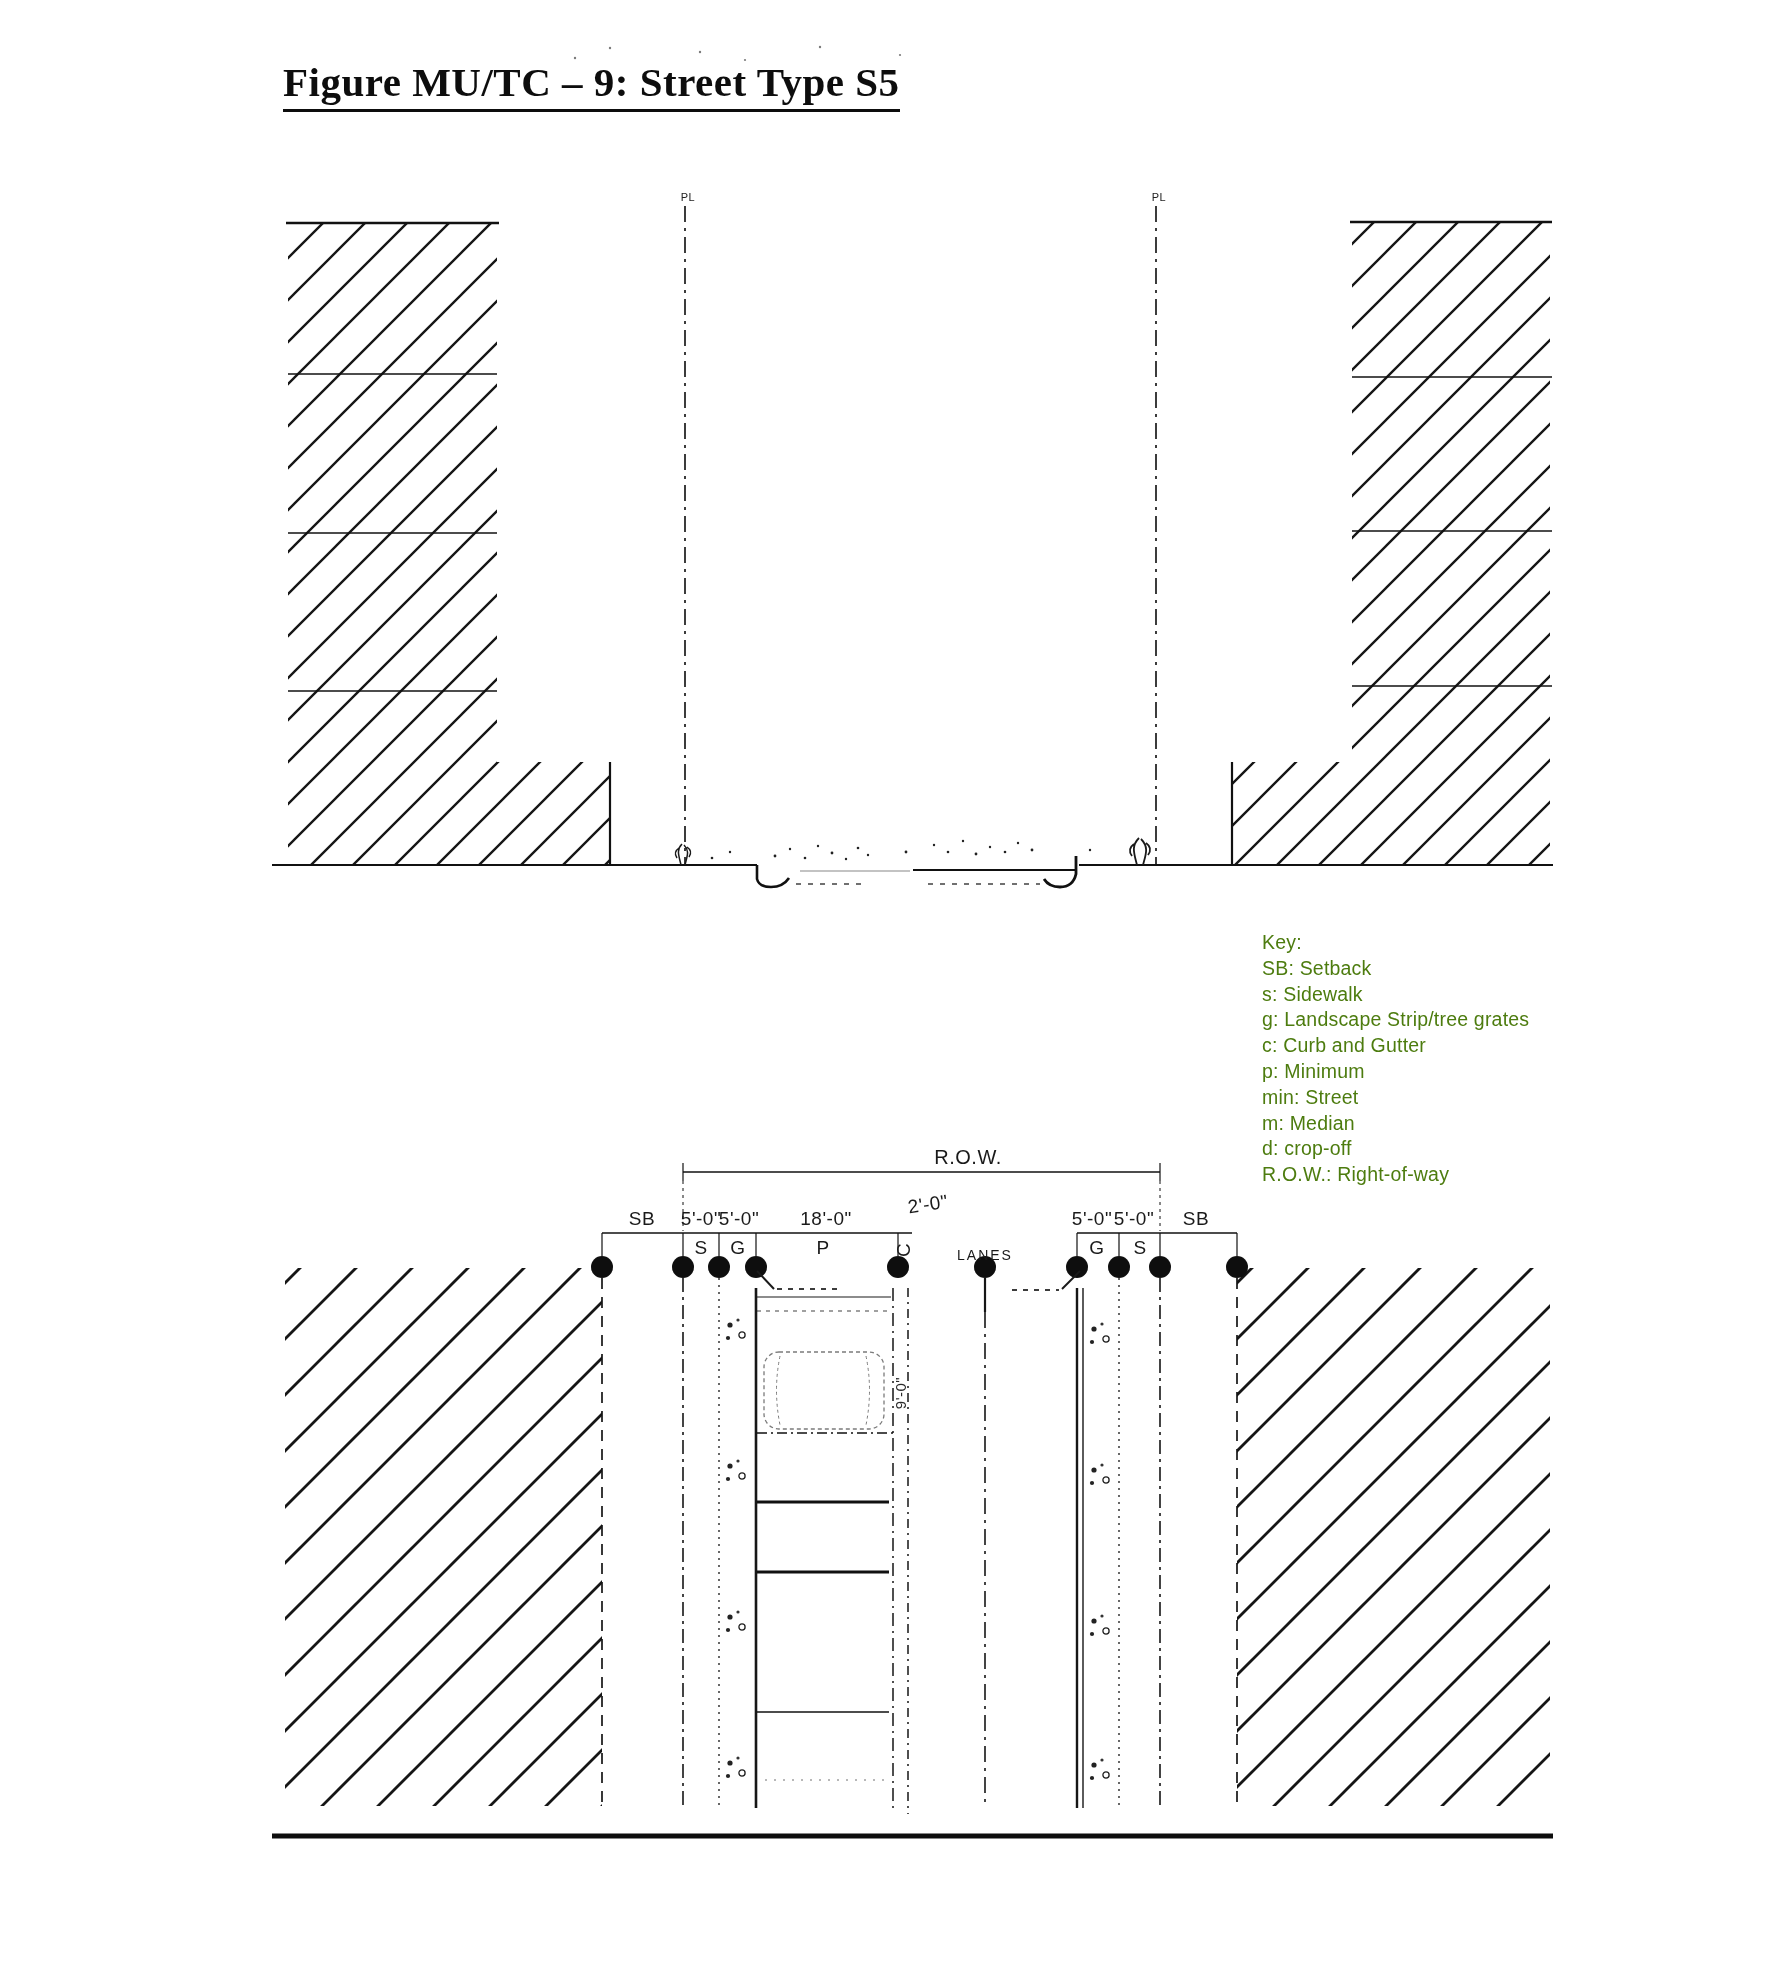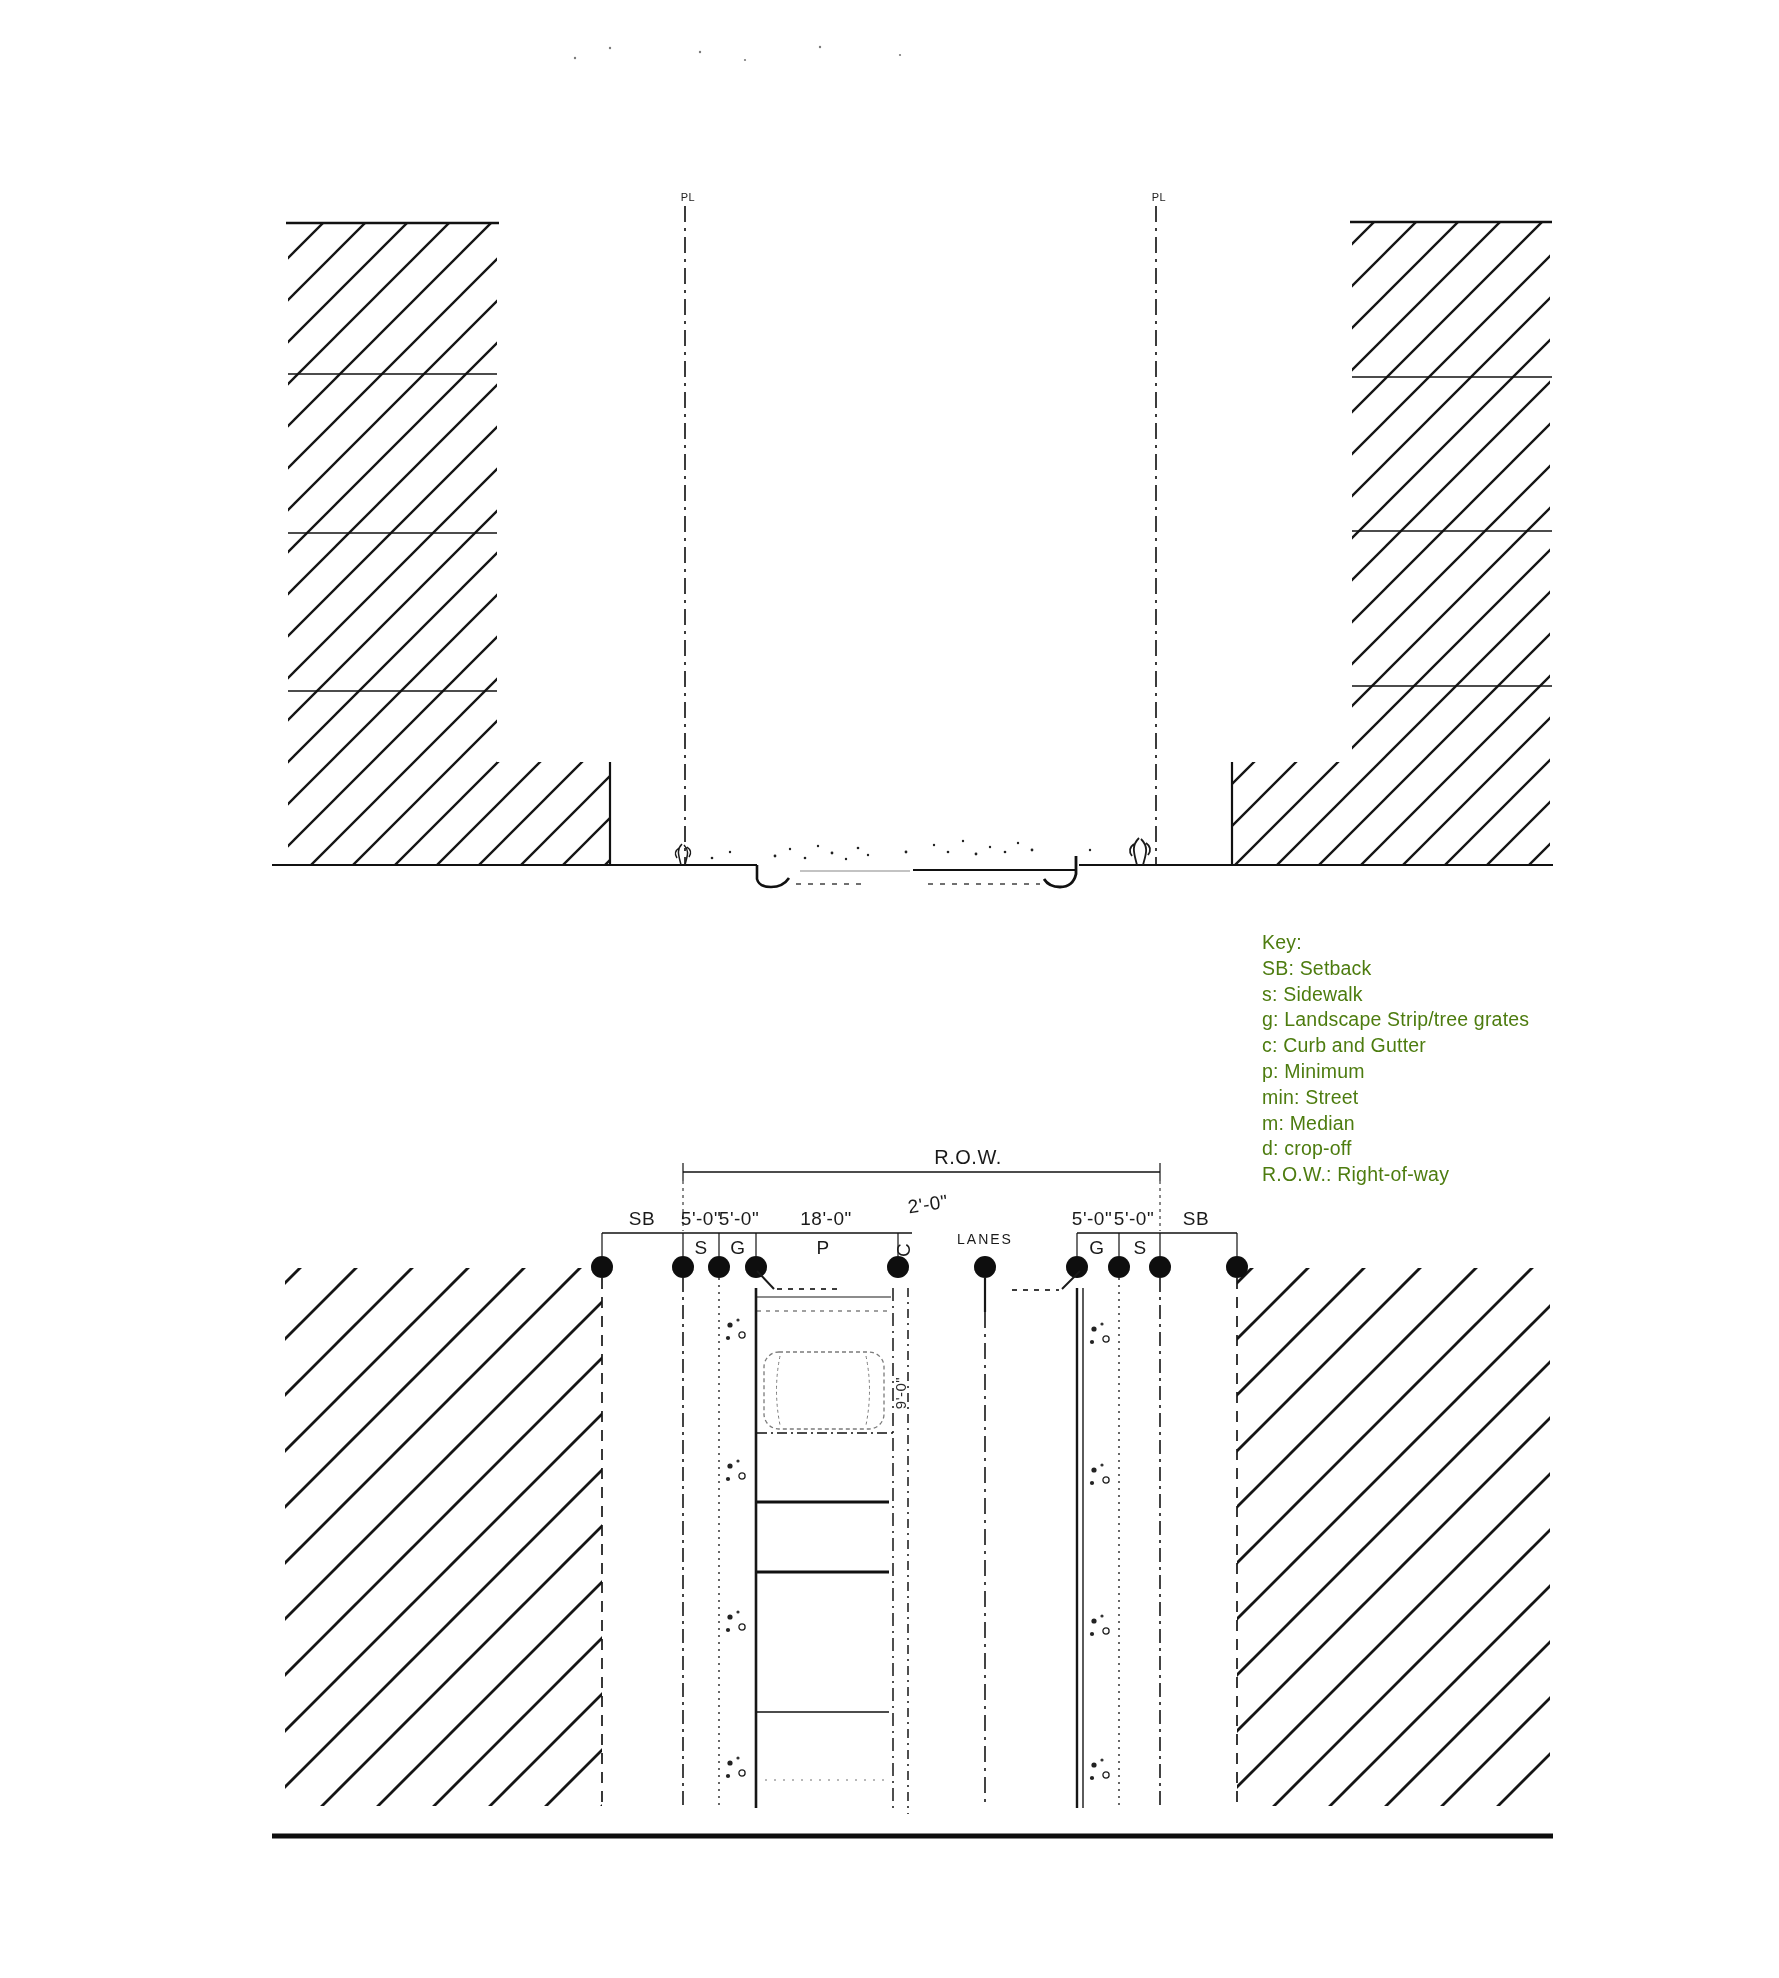--- a/index.html
+++ b/index.html
@@ -6,33 +6,34 @@
   .page{position:relative;width:1779px;height:1978px;background:#ffffff;overflow:hidden;
         font-family:"Liberation Sans", sans-serif;color:#141414;}
   .title{position:absolute;left:283px;top:58px;font-family:"Liberation Serif", serif;
          font-size:41px;font-weight:600;letter-spacing:.5px;color:#0d0d0d;
          border-bottom:3px solid #0d0d0d;padding-bottom:3px;white-space:nowrap;}
   svg.draw{position:absolute;left:0;top:0;}
   .lbl{position:absolute;transform:translate(-50%,-50%);font-size:19px;line-height:1;
        white-space:nowrap;color:#1a1a1a;letter-spacing:.5px;}
   .lbl.tiny{font-size:11px;color:#222;}
   .lbl.mid{font-size:20px;}
-  .lbl.lanes{font-size:14px;letter-spacing:2px;}
+  .lbl.lanes{font-size:14px;letter-spacing:2px;margin-top:16px;}
   .lbl.rot90{transform:translate(-50%,-50%) rotate(-90deg);}
   .lbl.rotdim{transform:translate(-50%,-50%) rotate(-90deg);font-size:15px;color:#2a2a2a;}
   .lbl.tilt{transform:translate(-50%,-50%) rotate(-9deg);}
   .key{position:absolute;left:1262px;top:930px;font-size:19.5px;line-height:25.8px;
        color:#4d7c0f;letter-spacing:.2px;}
   .key div{white-space:nowrap;}
 </style>
 </head>
 <body>
 
 <div class="page">
 
+  <div class="title">Figure MU/TC – 9: Street Type S5</div>
 
   <svg class="draw" width="1779" height="1978" viewBox="0 0 1779 1978">
     <defs>
       <pattern id="hatchE" patternUnits="userSpaceOnUse" width="42" height="42">
         <path d="M0,42 L42,0 M-10,10 L10,-10 M32,52 L52,32" stroke="#161616" stroke-width="2.4" fill="none"></path>
       </pattern>
       <pattern id="hatchP" patternUnits="userSpaceOnUse" width="56" height="56">
         <path d="M0,56 L56,0 M-12,12 L12,-12 M44,68 L68,44" stroke="#161616" stroke-width="2.8" fill="none"></path>
       </pattern>
       <g id="treeclump">

